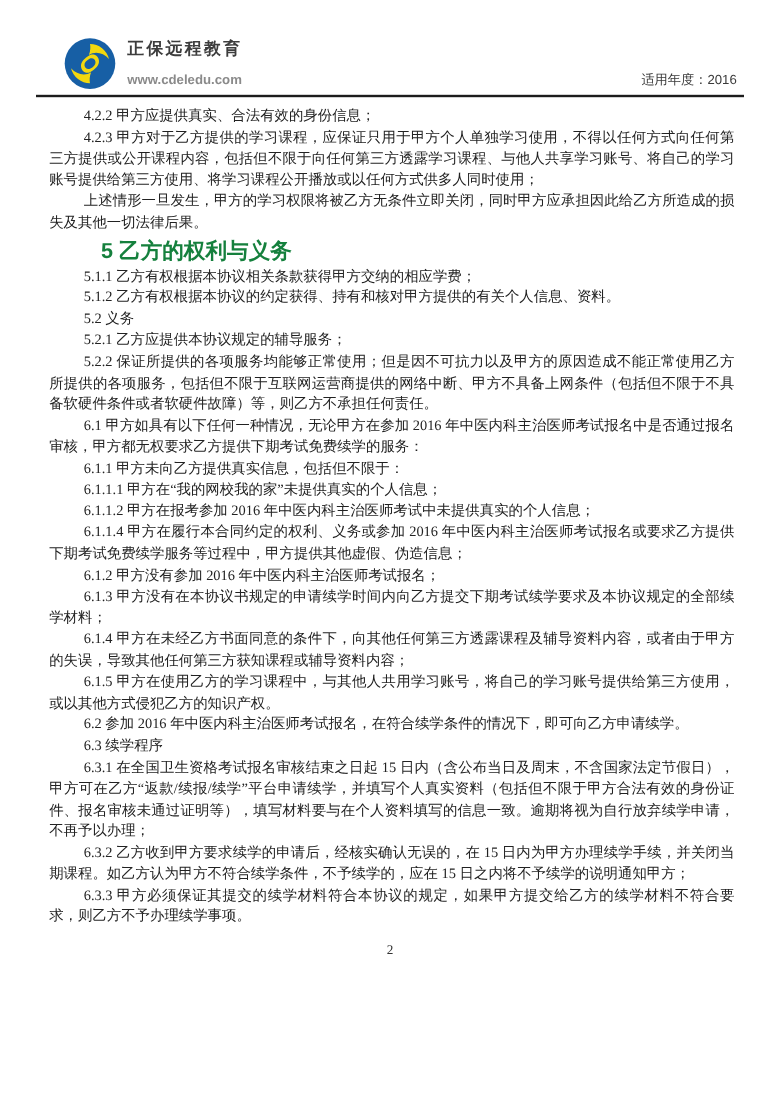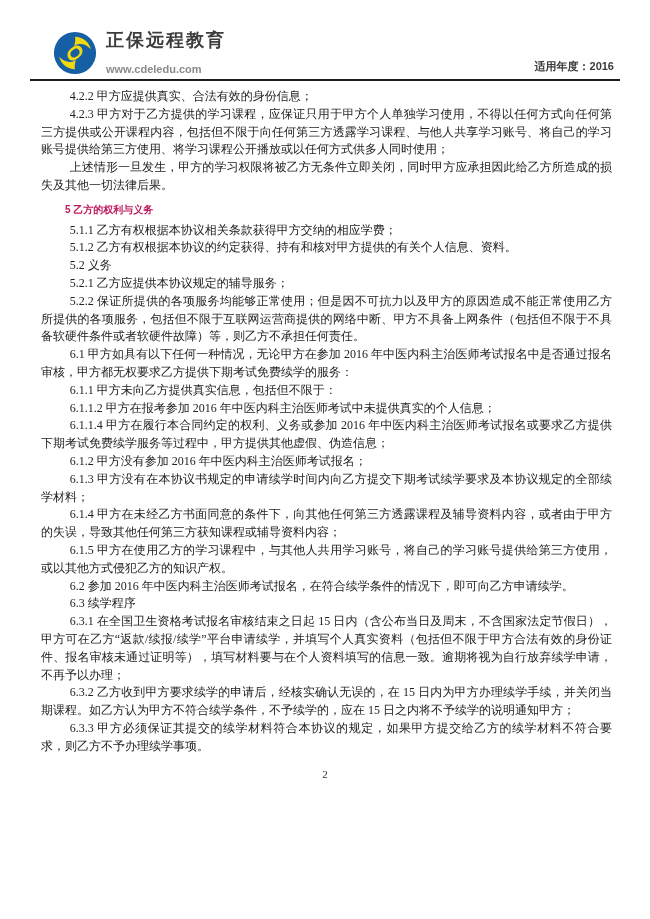--- a/index.html
+++ b/index.html
@@ -35,34 +35,34 @@
     flex: 0 0 auto;
   }
   .logo-text {
     display: flex;
     flex-direction: column;
     line-height: 1.1;
   }
   .brand-name {
     font-family: "Liberation Sans", "DejaVu Sans", sans-serif;
     font-weight: bold;
-    font-size: 18px;
+    font-size: 14px;
     color: #3d3d3d;
     letter-spacing: 2px;
   }
   .brand-site {
     font-family: "Liberation Sans", "DejaVu Sans", sans-serif;
     font-weight: bold;
     font-size: 11px;
     color: #8a8a8a;
     margin-top: 12px;
   }
   .year-label {
     font-family: "Liberation Sans", "DejaVu Sans", sans-serif;
-    font-weight: bold;
+    font-weight: normal;
     font-size: 11px;
     color: #3a3a3a;
     padding-bottom: 2px;
   }
   .header-rule {
     margin: 0 30px;
     border-bottom: 2px solid #1c1c1c;
   }
   
   .doc-body {
@@ -71,22 +71,22 @@
     line-height: 17.8px;
     text-align: justify;
   }
   .para {
     margin: 0;
     text-indent: 2.4em;
   }
   .para.heading {
     font-family: "Liberation Sans", "DejaVu Sans", sans-serif;
     font-weight: bold;
-    font-size: 10px;
-    color: #be185d;
+    font-size: 18px;
+    color: #15803d;
     margin: 6px 0 3px 0;
   }
   
   .footer {
     text-align: center;
     margin-top: 13px;
     font-size: 11px;
     color: #333333;
   }
 </style>
@@ -121,20 +121,21 @@
       <p class="para">4.2.3 甲方对于乙方提供的学习课程，应保证只用于甲方个人单独学习使用，不得以任何方式向任何第三方提供或公开课程内容，包括但不限于向任何第三方透露学习课程、与他人共享学习账号、将自己的学习账号提供给第三方使用、将学习课程公开播放或以任何方式供多人同时使用；</p>
       <p class="para">上述情形一旦发生，甲方的学习权限将被乙方无条件立即关闭，同时甲方应承担因此给乙方所造成的损失及其他一切法律后果。</p>
       <p class="para heading">5 乙方的权利与义务</p>
       <p class="para">5.1.1 乙方有权根据本协议相关条款获得甲方交纳的相应学费；</p>
       <p class="para">5.1.2 乙方有权根据本协议的约定获得、持有和核对甲方提供的有关个人信息、资料。</p>
       <p class="para">5.2 义务</p>
       <p class="para">5.2.1 乙方应提供本协议规定的辅导服务；</p>
       <p class="para">5.2.2 保证所提供的各项服务均能够正常使用；但是因不可抗力以及甲方的原因造成不能正常使用乙方所提供的各项服务，包括但不限于互联网运营商提供的网络中断、甲方不具备上网条件（包括但不限于不具备软硬件条件或者软硬件故障）等，则乙方不承担任何责任。</p>
       <p class="para">6.1 甲方如具有以下任何一种情况，无论甲方在参加 2016 年中医内科主治医师考试报名中是否通过报名审核，甲方都无权要求乙方提供下期考试免费续学的服务：</p>
       <p class="para">6.1.1 甲方未向乙方提供真实信息，包括但不限于：</p>
+      <p class="para">6.1.1.1 甲方在“我的网校我的家”未提供真实的个人信息；</p>
       <p class="para">6.1.1.2 甲方在报考参加 2016 年中医内科主治医师考试中未提供真实的个人信息；</p>
       <p class="para">6.1.1.4 甲方在履行本合同约定的权利、义务或参加 2016 年中医内科主治医师考试报名或要求乙方提供下期考试免费续学服务等过程中，甲方提供其他虚假、伪造信息；</p>
       <p class="para">6.1.2 甲方没有参加 2016 年中医内科主治医师考试报名；</p>
       <p class="para">6.1.3 甲方没有在本协议书规定的申请续学时间内向乙方提交下期考试续学要求及本协议规定的全部续学材料；</p>
       <p class="para">6.1.4 甲方在未经乙方书面同意的条件下，向其他任何第三方透露课程及辅导资料内容，或者由于甲方的失误，导致其他任何第三方获知课程或辅导资料内容；</p>
       <p class="para">6.1.5 甲方在使用乙方的学习课程中，与其他人共用学习账号，将自己的学习账号提供给第三方使用，或以其他方式侵犯乙方的知识产权。</p>
       <p class="para">6.2 参加 2016 年中医内科主治医师考试报名，在符合续学条件的情况下，即可向乙方申请续学。</p>
       <p class="para">6.3 续学程序</p>
       <p class="para">6.3.1 在全国卫生资格考试报名审核结束之日起 15 日内（含公布当日及周末，不含国家法定节假日），甲方可在乙方“返款/续报/续学”平台申请续学，并填写个人真实资料（包括但不限于甲方合法有效的身份证件、报名审核未通过证明等），填写材料要与在个人资料填写的信息一致。逾期将视为自行放弃续学申请，不再予以办理；</p>
       <p class="para">6.3.2 乙方收到甲方要求续学的申请后，经核实确认无误的，在 15 日内为甲方办理续学手续，并关闭当期课程。如乙方认为甲方不符合续学条件，不予续学的，应在 15 日之内将不予续学的说明通知甲方；</p>

